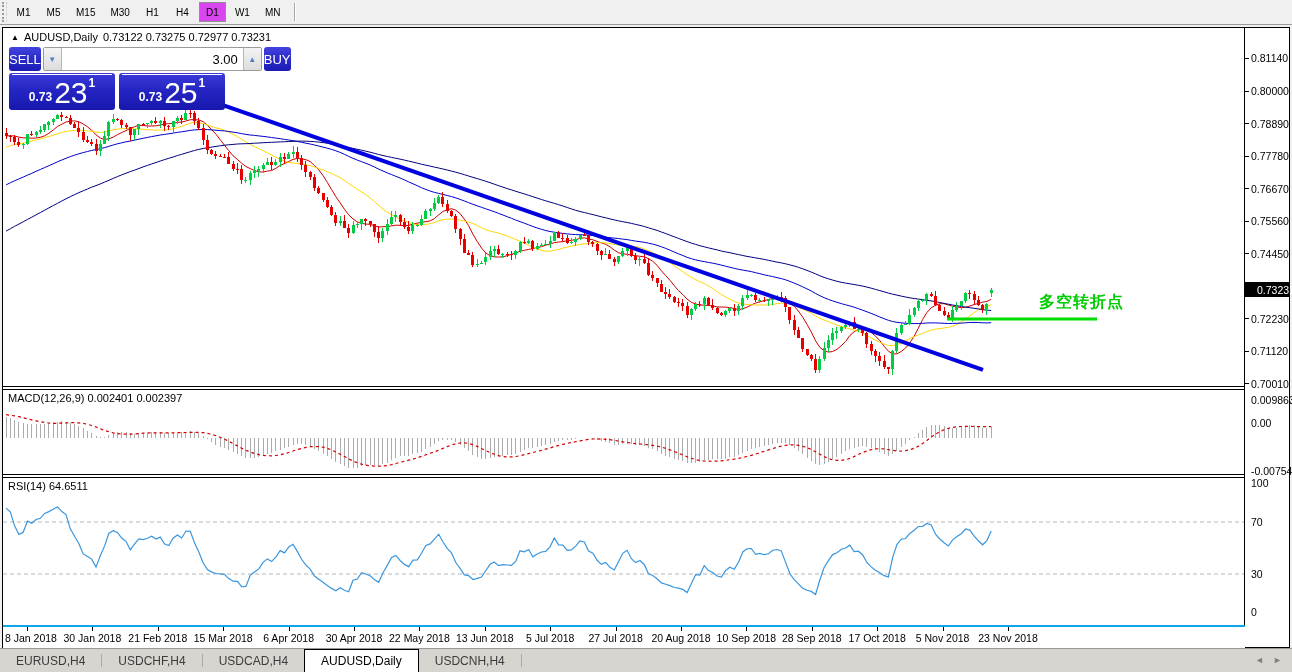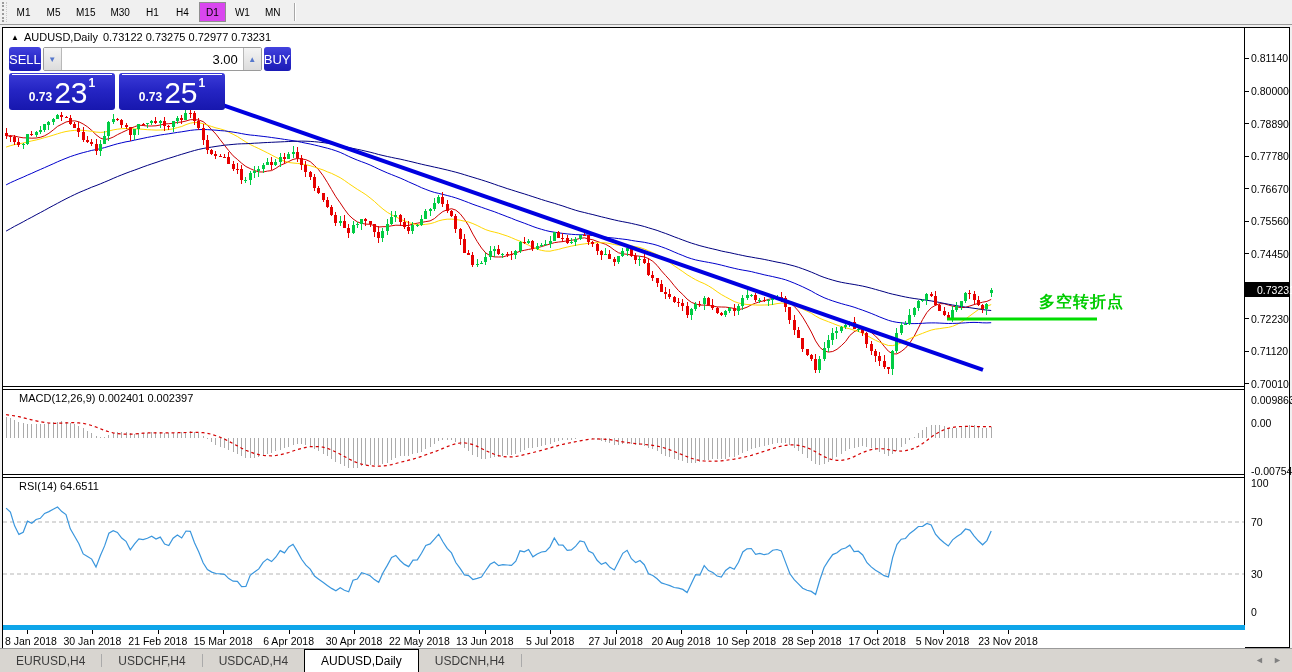--- a/index.html
+++ b/index.html
@@ -54,38 +54,38 @@
   .pb-big   { font-size:30px; line-height:34px; }
   .pb-sup   { font-size:12px; font-weight:bold; margin:3px 0 0 1px; align-self:flex-start; }
 
   
   .panel-sep { position:absolute; left:0; width:1242px; height:4px;
                border-top:1px solid #000; border-bottom:1px solid #000; background:#fff; }
   #sep1 { top:358px; } #sep2 { top:446px; }
   #main-svg { position:absolute; top:0; left:0; }
   #macd-svg { position:absolute; top:362px; left:0; }
   #rsi-svg  { position:absolute; top:450px; left:0; }
-  .ind-label { position:absolute; left:16px; font-size:11px; color:#000; z-index:5; }
+  .ind-label { position:absolute; left:5px; font-size:11px; color:#000; z-index:5; }
   #macd-label { top:364px; } #rsi-label { top:452px; }
 
   #annotation { position:absolute; top:264px; left:1036px; font-size:16px; font-weight:bold;
                 z-index:6; letter-spacing:1px; }
 
   
   #price-axis { position:absolute; top:0; right:0; width:45px; height:619px;
                 border-left:1px solid #000; background:#fff; }
   .pa-label { position:absolute; left:6px; font-size:10.5px; color:#000; white-space:nowrap; }
   .pa-tick  { position:absolute; left:0; width:4px; height:1px; background:#000; }
   #current-price-box { position:absolute; left:0; width:45px; height:15px; background:#000;
                        color:#fff; font-size:10.5px; display:flex; align-items:center;
                        padding-left:12px; z-index:4; }
 
   
   #date-axis { position:absolute; top:597px; left:0; width:1242px; height:24px;
-               border-top:5px solid #0ea5e9; background:#fff; }
+               border-top:2px solid #0ea5e9; background:#fff; }
   .da-label { position:absolute; top:5px; font-size:10.5px; color:#000; white-space:nowrap; }
   .da-tick  { position:absolute; top:0; width:1px; height:4px; background:#000; }
 
   
   #tab-bar { position:absolute; top:648px; left:0; width:1292px; height:24px;
              background:#d8d5d0; border-top:1px solid #9a9a9a; display:flex; align-items:stretch; }
   .chart-tab { padding:0 16px; font-size:12px; color:#3c3c3c; display:flex; align-items:center;
                cursor:pointer; }
   .chart-tab.active { background:#ffffff; color:#000; border:1px solid #000; border-bottom:none; }
   .tab-div { width:1px; background:#aaa; margin:5px 0; }

